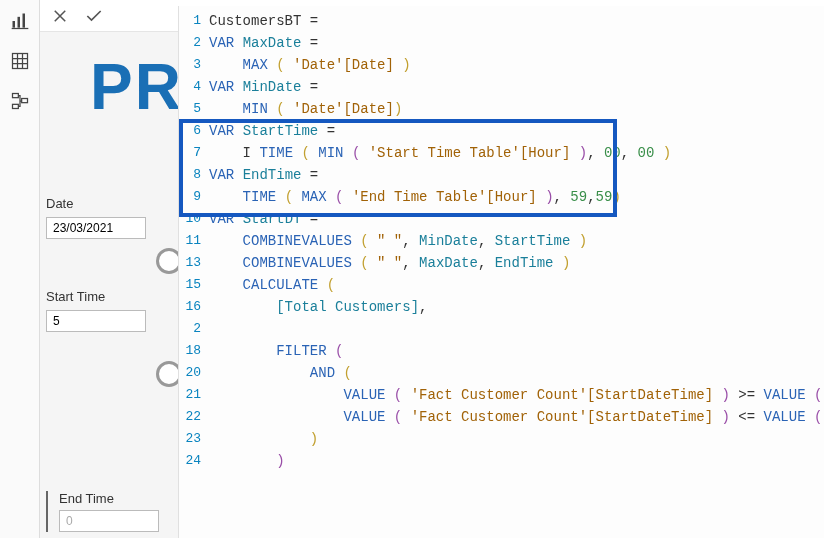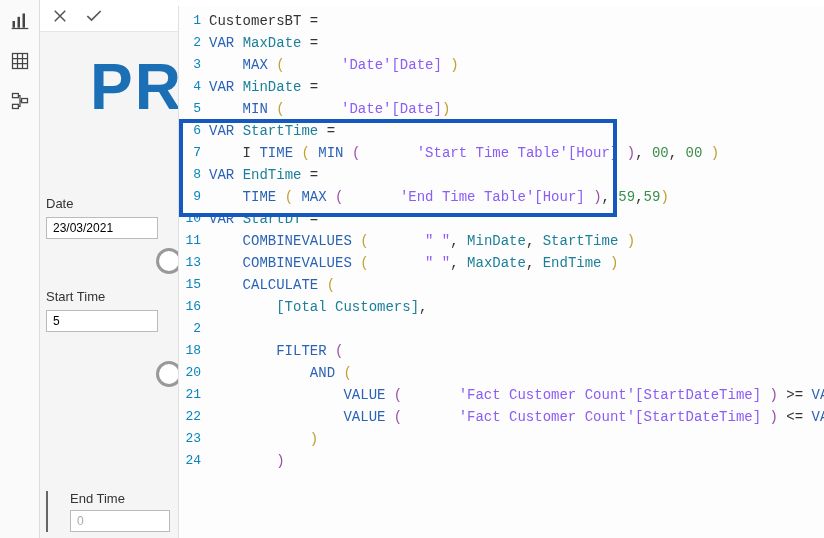--- a/index.html
+++ b/index.html
@@ -40,21 +40,21 @@
     font-family: Arial, sans-serif;
   }
 
   .left-panel {
     position:absolute; left:6px; top:164px; width:130px;
     font-family: 'Segoe UI', Arial, sans-serif;
     font-size:12px; color:#333;
   }
   .lp-label { font-size:13px; margin-bottom:6px; display:block; }
   .lp-input {
-    width:112px; height:22px; border:1px solid #bbb; background:#fff;
+    width:100px; height:22px; border:1px solid #bbb; background:#fff;
     padding:2px 6px; font-size:12px; font-family:inherit;
   }
   .knob {
     width:26px; height:26px; border:3px solid #999; border-radius:50%;
     background:#fff; position:absolute; right:-6px;
   }
   .knob.k1 { top:52px; }
   .knob.k2 { top:165px; }
 
   .editor {
@@ -69,40 +69,40 @@
   .gutter {
     width:26px; text-align:right; padding-right:8px;
     color:#0a84bf; font-size:13px; flex-shrink:0;
   }
   .code { flex:1; }
 
   .kw { color:#2a63b5; }
   .fn { color:#2a63b5;margin-top:16px; }
   .var { color:#1a7f9a; }
   .id  { color:#1a7f9a; }
-  .str { color:#8b5cf6;margin-left:48px; }
+  .str { color:#a16207; }
   .num { color:#3a8f4a; }
   .bracket1 { color:#c2a030; }
   .bracket2 { color:#9a4fa8; }
   .plain { color:#333; }
 
   .hlbox {
     position:absolute;
     border:4px solid #1558c0;
     background:transparent;
     pointer-events:none;
   }
   .caret-glyph { color:#333; font-size:14px; }
 
   .end-label {
     position:absolute; left:6px; bottom:6px;
     font-size:13px; font-family:'Segoe UI', Arial, sans-serif;
     color:#333;
     border-left:2px solid #666;
-    padding-left:22px;
+    padding-left:11px;
     width:130px;
   }
   .end-input {
     width:100px; height:22px; border:1px solid #bbb; background:#fff;
     padding:2px 6px; font-size:12px; margin-top:4px; color:#aaa;
   }
 </style>
 </head>
 <body>
 

